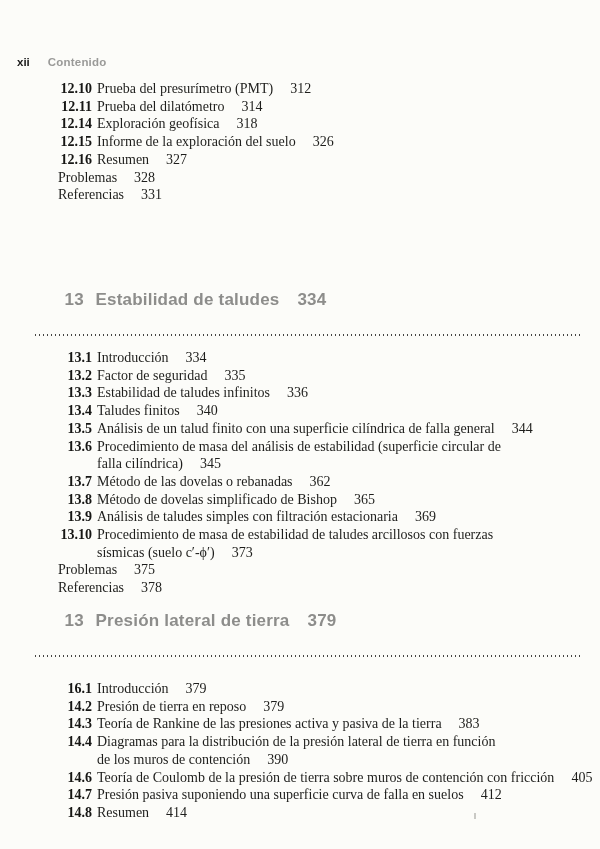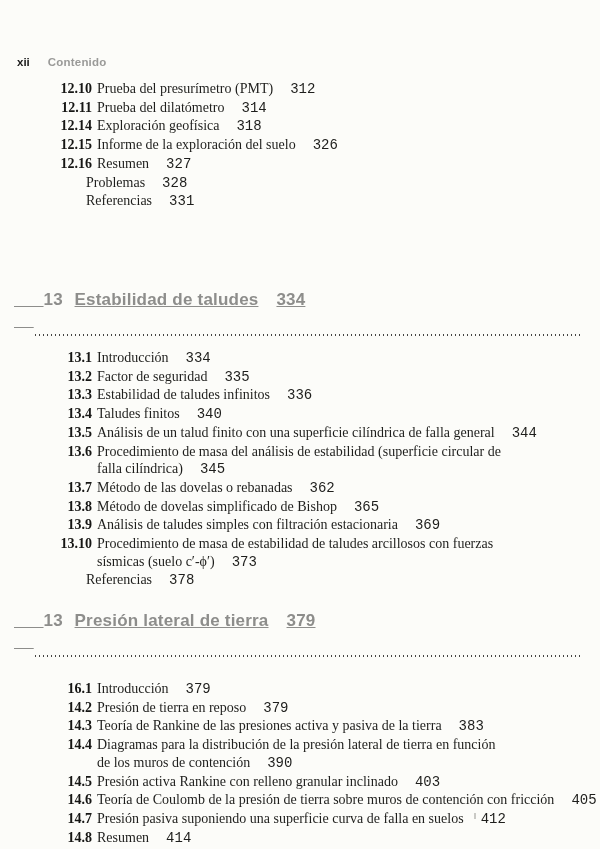--- a/index.html
+++ b/index.html
@@ -20,26 +20,25 @@
   .folio{color:#1b1b1b;}
   .runtitle{color:#9a9a98;margin-left:18px;letter-spacing:.2px;}
 
   
   .sec{position:absolute;left:0;right:0;}
   .sec1{top:80px;}
   .sec2{top:268px;}
   .sec3{top:589px;}
 
   .chap{
-    padding-left:14px;
+    padding-left:35px;
     font-family:"Liberation Sans", sans-serif;
     font-weight:700;font-size:17px;line-height:21px;
     color:#8d8d8b;letter-spacing:.2px;
     white-space:pre;
-    text-decoration:underline;
   }
   .chap .chap-num{display:inline-block;min-width:22px;}
   .chap .chap-title{margin-left:9px;}
   .chap .chap-page{margin-left:18px;}
   .dotrule{
     margin-left:35px;margin-top:3px;
     width:548px;height:2px;
     background-image:repeating-linear-gradient(to right,#454543 0 1.4px,transparent 1.4px 4px);
   }
   .entries{margin-top:0;}
@@ -48,23 +47,23 @@
 
   .entry{
     position:relative;
     padding-left:97px;
     font-size:14px;line-height:17.7px;
   }
   .entry .num{
     position:absolute;left:0;top:0;width:92px;
     text-align:right;font-weight:700;color:#161614;
   }
-  .entry.no-num{padding-left:86px;}
+  .entry.no-num{padding-left:58px;}
   .entry .title{white-space:pre;}
-  .entry .pg{margin-left:17px;font-family:Liberation Mono, monospace;}
+  .entry .pg{margin-left:17px;}
 
   .speck{
     position:absolute;left:474px;top:813px;width:2px;height:6px;
     background:#c9c9c5;
   }
 </style>
 </head>
 <body>
 
 <div class="page">
@@ -151,20 +150,23 @@
         <div class="entry">
           <span class="num">13.9</span><span class="title">Análisis de taludes simples con filtración estacionaria</span><span class="pg">369</span>
         </div>
 
         <div class="entry">
           <span class="num">13.10</span><span class="title">Procedimiento de masa de estabilidad de taludes arcillosos con fuerzas
 sísmicas (suelo c′-ϕ′)</span><span class="pg">373</span>
         </div>
 
 
+        <div class="entry no-num">
+          <span class="title">Problemas</span><span class="pg">375</span>
+        </div>
 
         <div class="entry no-num">
           <span class="title">Referencias</span><span class="pg">378</span>
         </div>
       </div>
   </div>
 
   <div class="sec sec3">
     <div class="chap">
       <span class="chap-num">13</span><span class="chap-title">Presión lateral de tierra</span><span class="chap-page">379</span>
@@ -182,23 +184,20 @@
 
         <div class="entry">
           <span class="num">14.3</span><span class="title">Teoría de Rankine de las presiones activa y pasiva de la tierra</span><span class="pg">383</span>
         </div>
 
         <div class="entry">
           <span class="num">14.4</span><span class="title">Diagramas para la distribución de la presión lateral de tierra en función
 de los muros de contención</span><span class="pg">390</span>
         </div>
 
-        <div class="entry">
-          <span class="num">14.5</span><span class="title">Presión activa Rankine con relleno granular inclinado</span><span class="pg">403</span>
-        </div>
 
         <div class="entry">
           <span class="num">14.6</span><span class="title">Teoría de Coulomb de la presión de tierra sobre muros de contención con fricción</span><span class="pg">405</span>
         </div>
 
         <div class="entry">
           <span class="num">14.7</span><span class="title">Presión pasiva suponiendo una superficie curva de falla en suelos</span><span class="pg">412</span>
         </div>
 
         <div class="entry">

